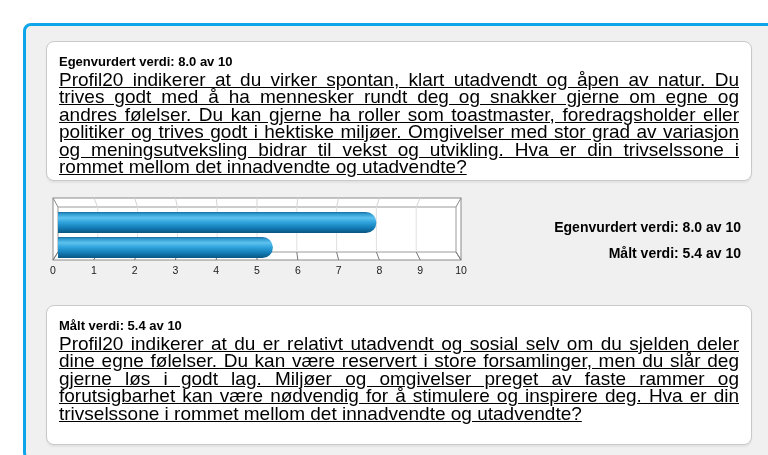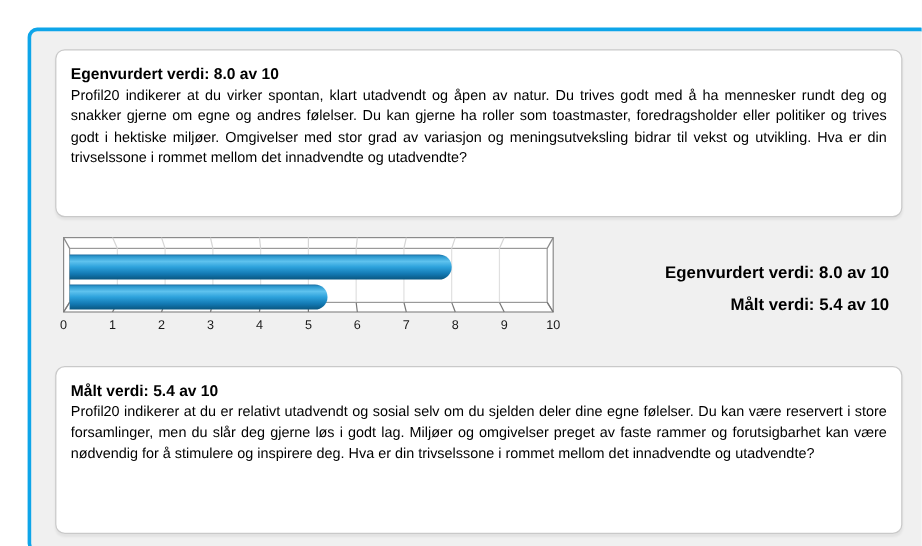--- a/index.html
+++ b/index.html
@@ -31,23 +31,24 @@
   }
   .card-top { margin-top: 15px; }
   .card h2 {
     margin: 0;
     font-size: 13px;
     line-height: 17.5px;
     font-weight: bold;
   }
   .card p {
     margin: 0;
-    font-size: 12px;
+    font-size: 19px;
     line-height: 17.5px;
     text-align: justify;
+    text-decoration: underline;
   }
   .chart-row {
     position: relative;
     height: 124px;
   }
   .chart-row svg {
     position: absolute;
     left: 23px;
     top: 12px;
   }

